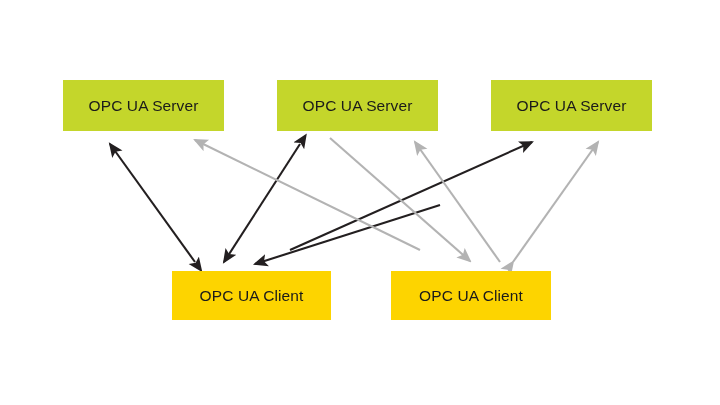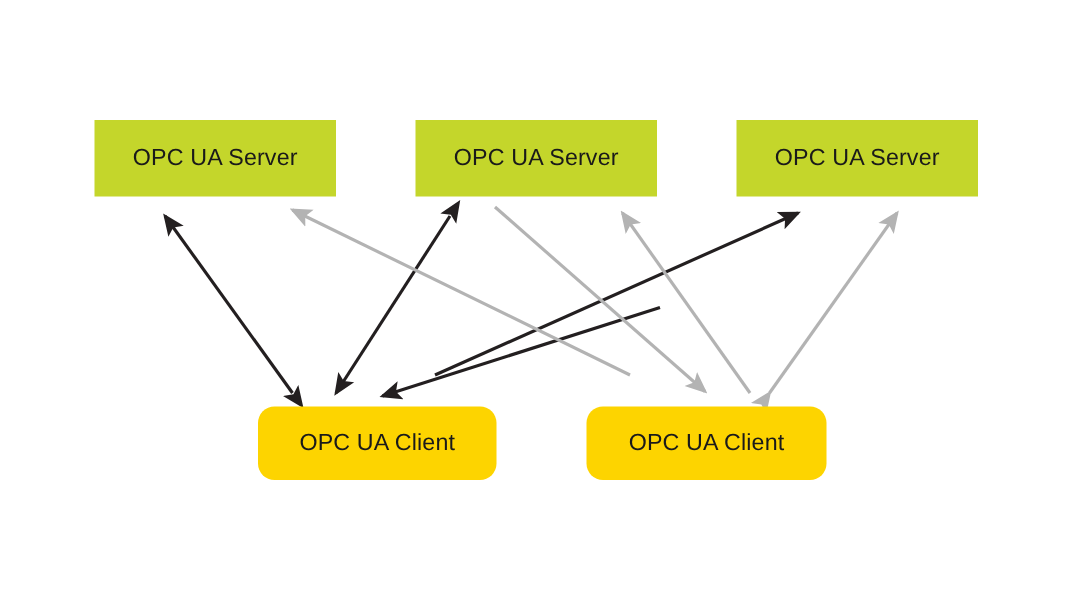--- a/index.html
+++ b/index.html
@@ -30,21 +30,21 @@
   }
   .node .node-label{
     font-size:15.5px;
     color:#1a1a1a;
     letter-spacing:0.1px;
     line-height:1;
     white-space:nowrap;
     font-family:"Liberation Sans", sans-serif;
   }
   .server{ background:#c4d62b; }
-  .client{ background:#fdd400;border-radius:11px; }
+  .client{ background:#fdd400; }
 </style>
 </head>
 <body>
 
 <div id="canvas">
 
   <svg id="arrows" viewBox="0 0 720 405" xmlns="http://www.w3.org/2000/svg">
     <defs>
       <marker id="headDark" markerWidth="7" markerHeight="7" refX="6" refY="3.2" orient="auto" markerUnits="strokeWidth">
         <path d="M0,0.2 L7,3.2 L0,6.2 L1.5,3.2 Z" fill="#231f20"></path>

